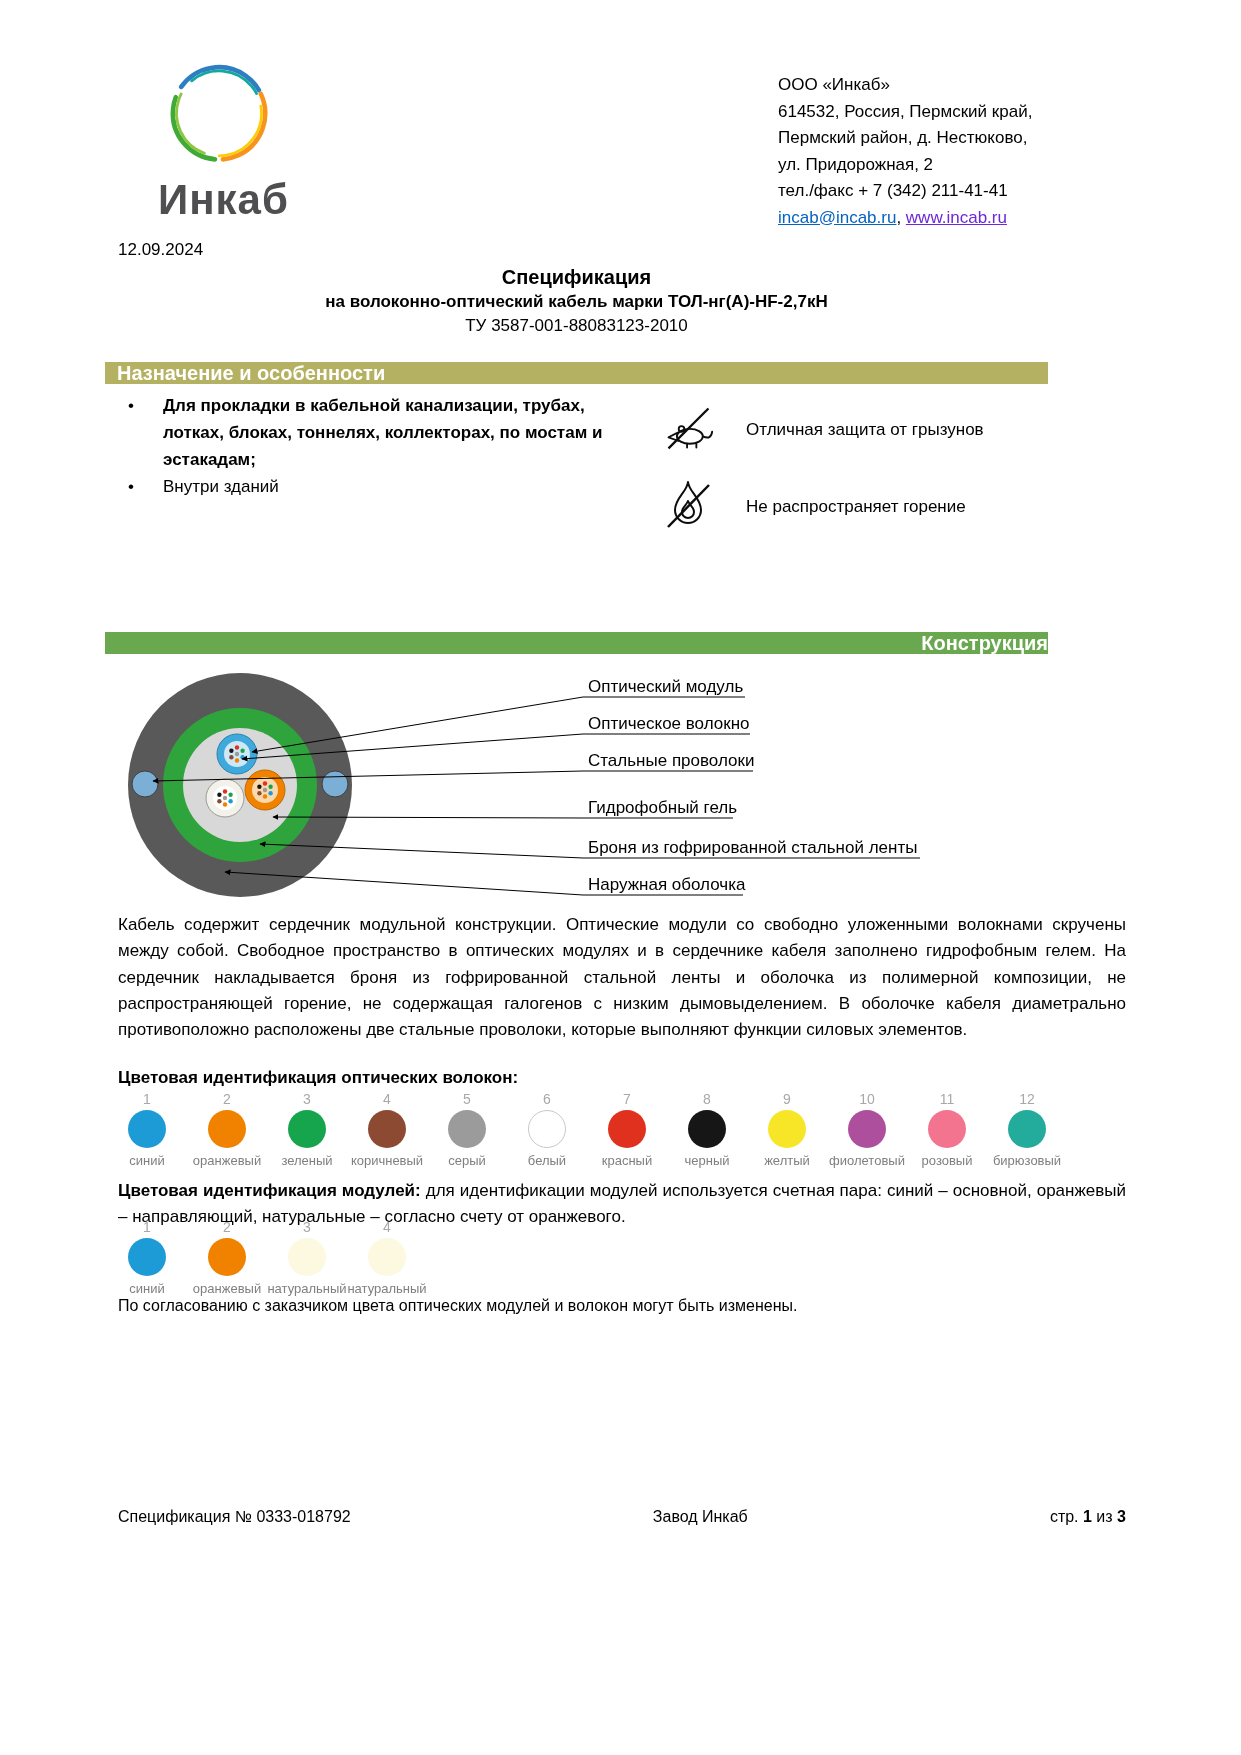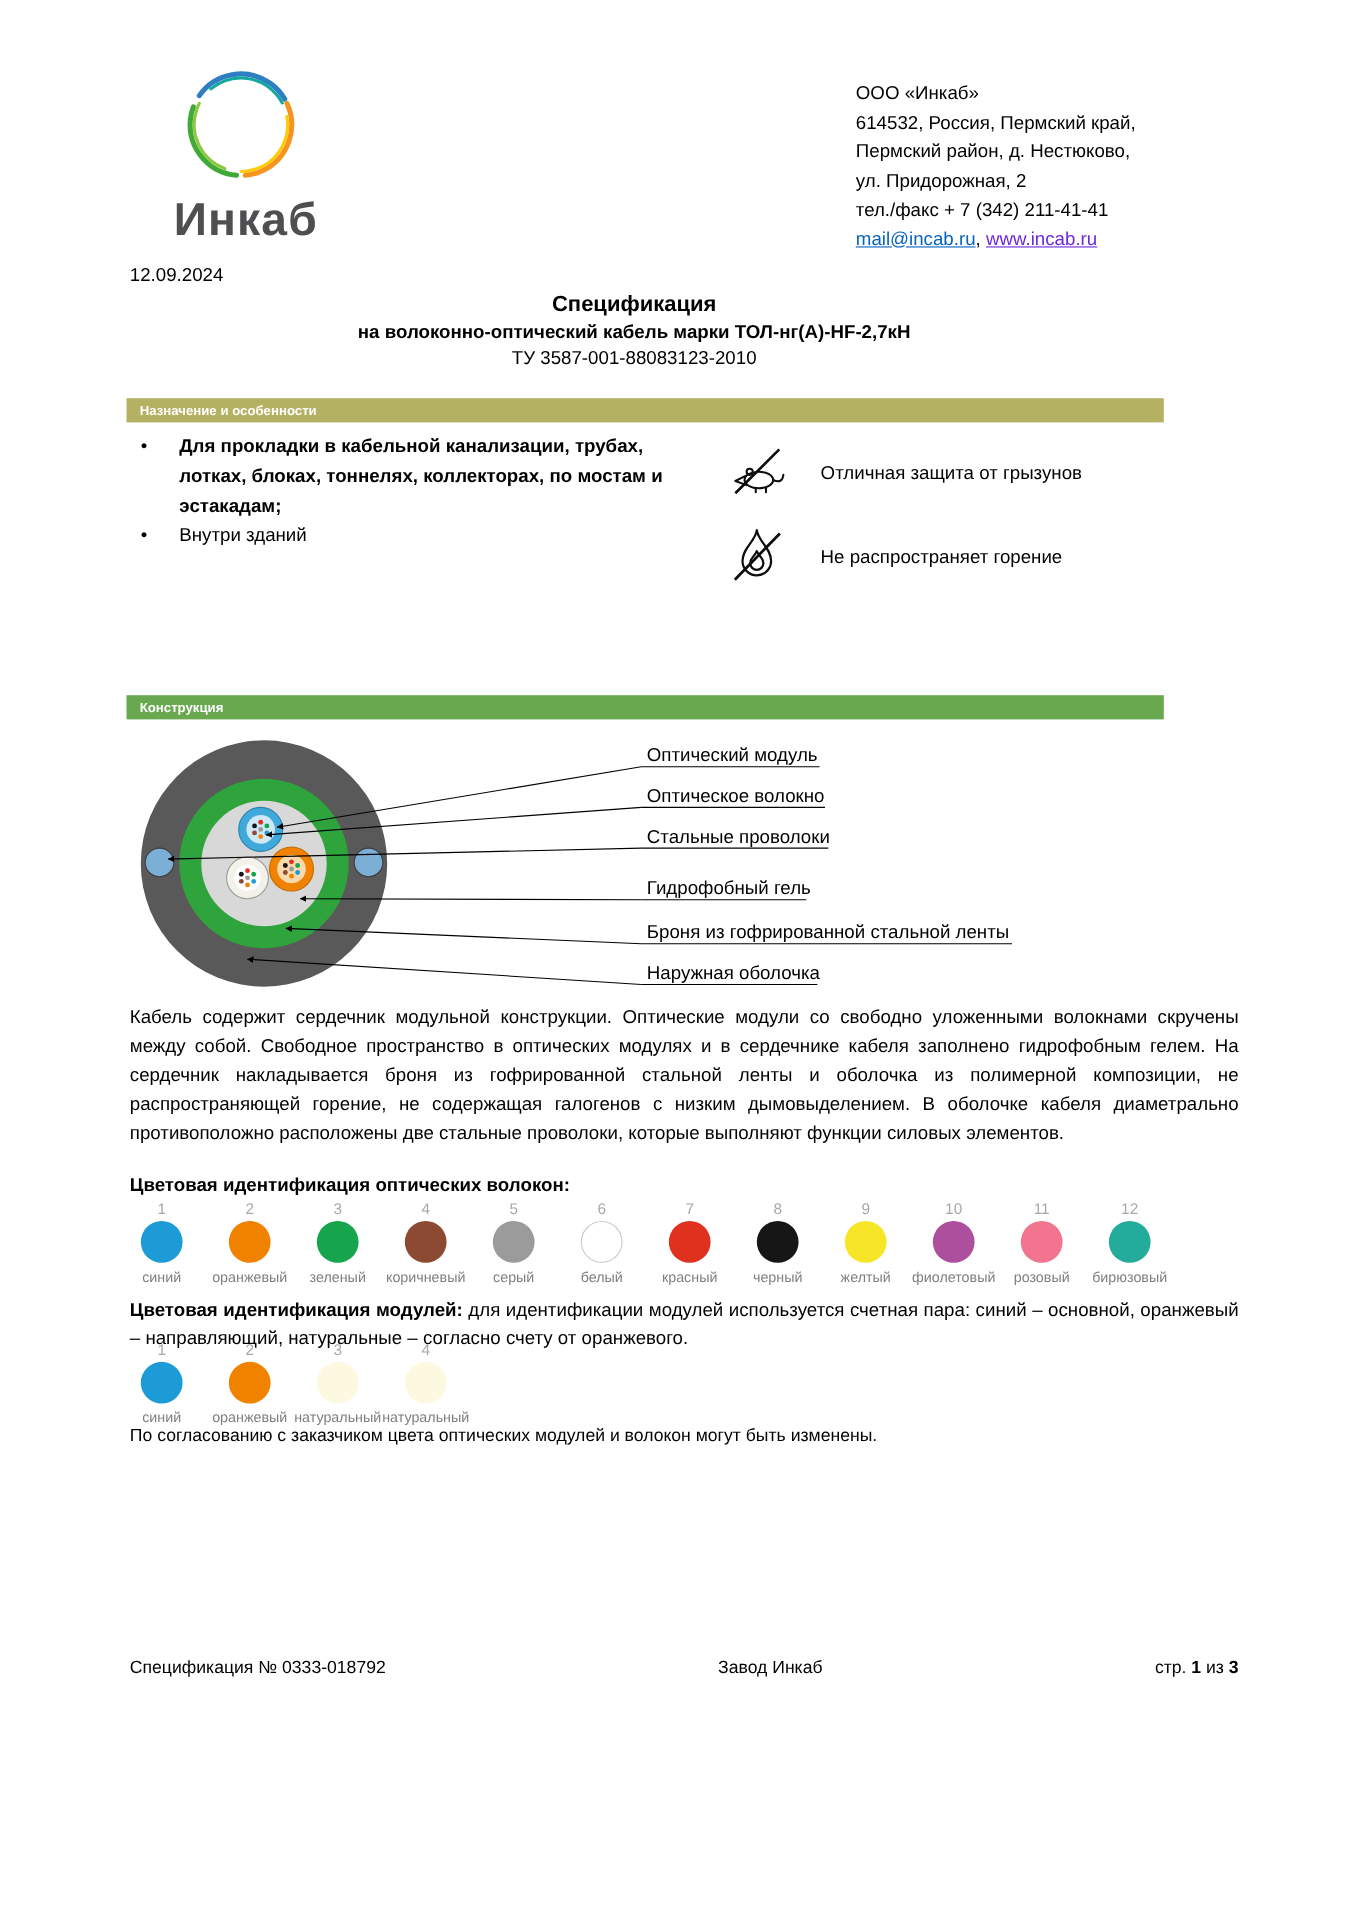--- a/index.html
+++ b/index.html
@@ -14,23 +14,23 @@
   .company { left:778px; top:72px; font-size:17px; line-height:26.5px; }
   .company a { text-decoration:underline; cursor:pointer; }
 
   .date-line { left:118px; top:240px; font-size:17px; }
 
   .title-block { left:105px; top:264px; width:943px; text-align:center; }
   .title-main { font-size:20px; font-weight:bold; line-height:26px; }
   .title-sub { font-size:17px; font-weight:bold; line-height:24px; }
   .title-tu { font-size:17px; line-height:24px; }
 
-  .section-bar { left:115px; width:943px; height:22px; color:#fff; font-size:12px; font-weight:bold; line-height:22px; padding-left:12px; }
+  .section-bar { left:105px; width:943px; height:22px; color:#fff; font-size:20px; font-weight:bold; line-height:22px; padding-left:12px; }
   .bar-purpose { top:362px; }
-  .bar-construction { top:632px; }
+  .bar-construction { top:632px;text-align:right; }
 
   .bullets { left:118px; top:392px; width:540px; }
   .bullet-item { display:flex; font-size:17px; line-height:27px; }
   .bullet-item .marker { width:45px; padding-left:10px; flex:none; }
   .bullet-item .btxt { width:485px; }
   .bold { font-weight:bold; }
 
   .features { left:660px; top:404px; width:480px; }
   .feature-row { display:flex; align-items:center; height:52px; margin-bottom:25px; }
   .feature-icon { width:86px; flex:none; }
@@ -77,21 +77,21 @@
     <div class="logo-text">Инкаб</div>
   </div>
 
   <div class="abs company">
     <div>ООО «Инкаб»</div>
     <div>614532, Россия, Пермский край,</div>
     <div>Пермский район, д. Нестюково,</div>
     <div>ул. Придорожная, 2</div>
     <div>тел./факс + 7 (342) 211-41-41</div>
     <div>
-      <a style="color: rgb(5, 99, 193);">mail@incab.ru</a><span>, </span><a style="color: #6d28d9;">www.incab.ru</a>
+      <a style="color: rgb(5, 99, 193);">incab@incab.ru</a><span>, </span><a style="color: #6d28d9;">www.incab.ru</a>
     </div>
   </div>
 
   <div class="abs date-line">12.09.2024</div>
 
   <div class="abs title-block">
     <div class="title-main">Спецификация</div>
     <div class="title-sub">на волоконно-оптический кабель марки ТОЛ-нг(А)-HF-2,7кН</div>
     <div class="title-tu">ТУ 3587-001-88083123-2010</div>
   </div>

